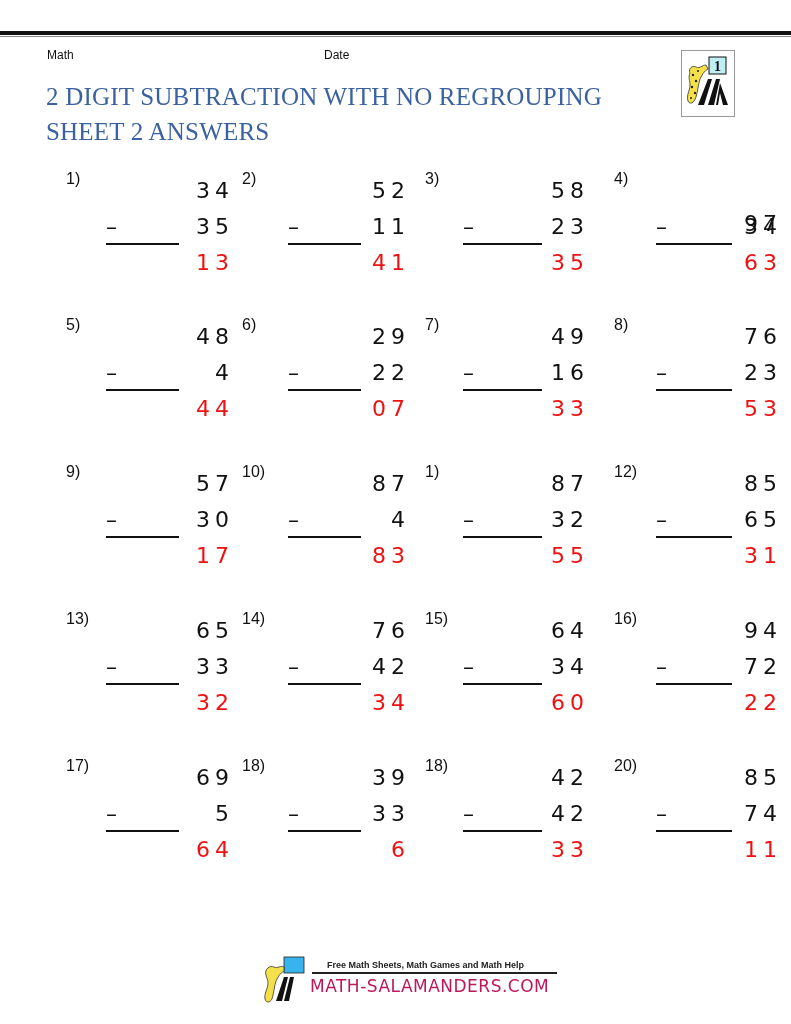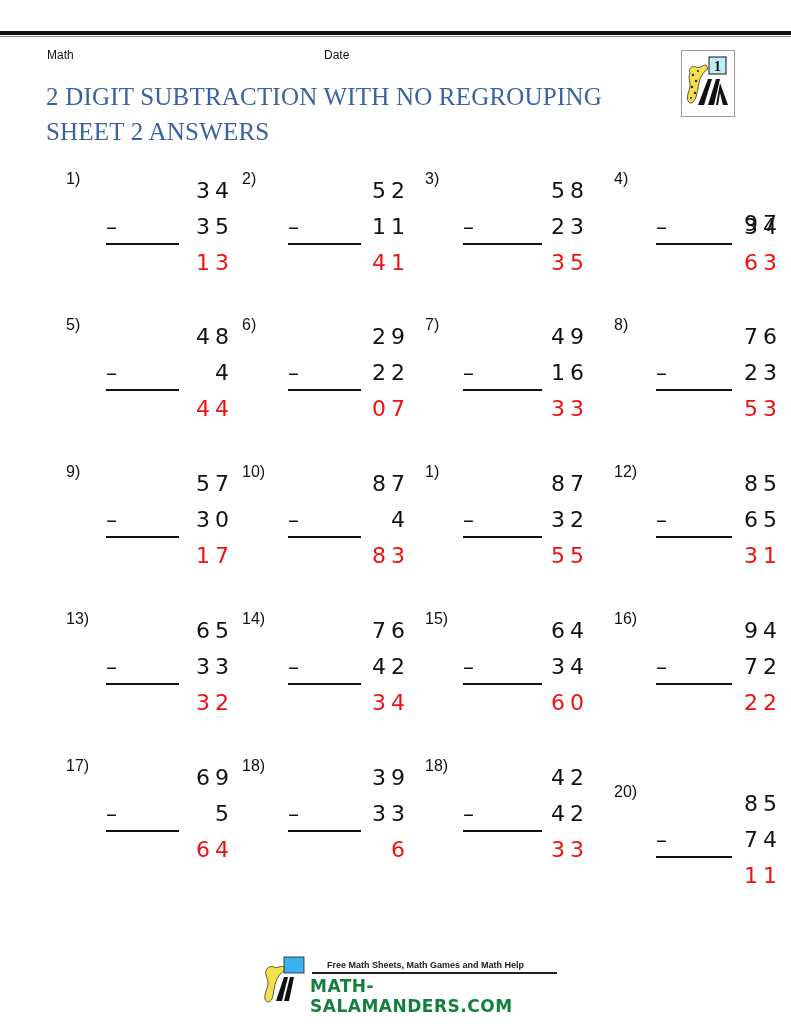--- a/index.html
+++ b/index.html
@@ -17,21 +17,21 @@
     .pnum { position: absolute; left: 0; top: 0; font-size: 16px; color: #111; }
     .row { position: absolute; font-family: "DejaVu Sans", sans-serif; font-size: 22px; letter-spacing: 5px; text-align: right; }
     .top-num { top: 8px; color: #111; }
     .minus { top: 44px; color: #111; }
     .sub-num { top: 44px; color: #111; }
     .rule { position: absolute; height: 2px; background: #111; }
     .answer { top: 80px; color: #ee1111; }
     .footer { position: absolute; left: 262px; top: 955px; width: 300px; height: 50px; }
     .footer-tag { position: absolute; left: 65px; top: 5px; font-size: 9px; font-weight: bold; color: #222; }
     .footer-line { position: absolute; left: 50px; top: 17px; width: 245px; height: 2px; background: #222; }
-    .footer-brand { position: absolute; left: 48px; top: 21px; font-family: "DejaVu Sans", sans-serif; font-size: 17px; font-weight: bold; color: #15803d; letter-spacing: 0.5px; }
+    .footer-brand { position: absolute; left: 48px; top: 21px; font-family: "DejaVu Sans", sans-serif; font-size: 17px; font-weight: normal; color: #be185d; letter-spacing: 0.5px; }
   </style>
 </head>
 <body>
 
 <div class="top-rule"></div>
 <div class="top-rule2"></div>
 
 <div class="label-name">Math</div>
 <div class="label-date">Date</div>
 
@@ -204,21 +204,21 @@
     <span class="row answer" style="right:-18px;">6</span>
   </div>
   <div class="problem" style="left:425px;top:757px;">
     <span class="pnum">18)</span>
     <span class="row top-num" style="right:-14px;">42</span>
     <span class="row minus" style="left:38px;">–</span>
     <span class="row sub-num" style="right:-14px;">42</span>
     <div class="rule" style="left:38px;top:73px;width:79px;"></div>
     <span class="row answer" style="right:-14px;">33</span>
   </div>
-  <div class="problem" style="left:614px;top:757px;margin-top:26px;">
+  <div class="problem" style="left:614px;top:757px;">
     <span class="pnum">20)</span>
     <span class="row top-num" style="right:-18px;">85</span>
     <span class="row minus" style="left:42px;">–</span>
     <span class="row sub-num" style="right:-18px;">74</span>
     <div class="rule" style="left:42px;top:73px;width:76px;"></div>
     <span class="row answer" style="right:-18px;">11</span>
   </div>
 </div>
 
 <div class="footer">

